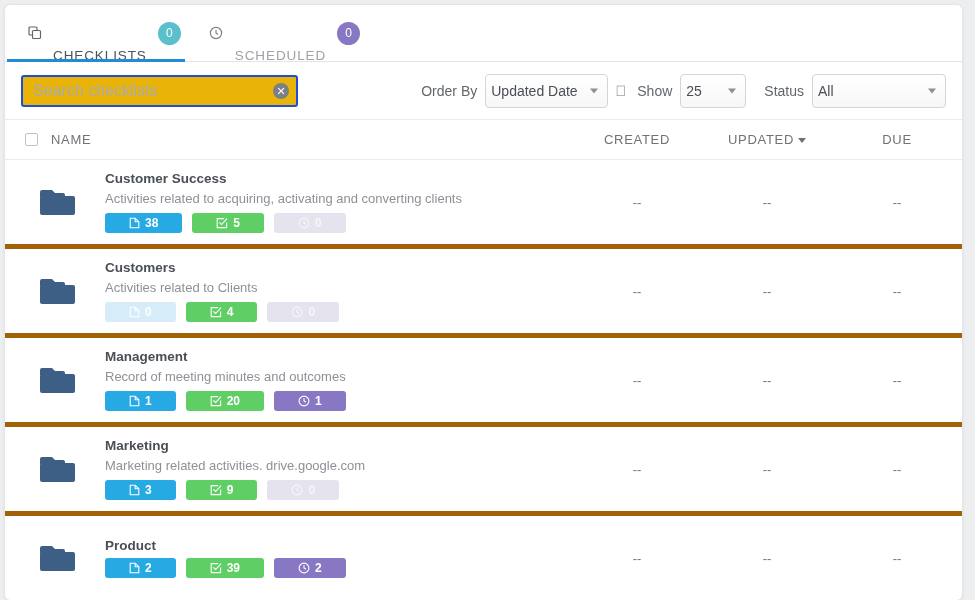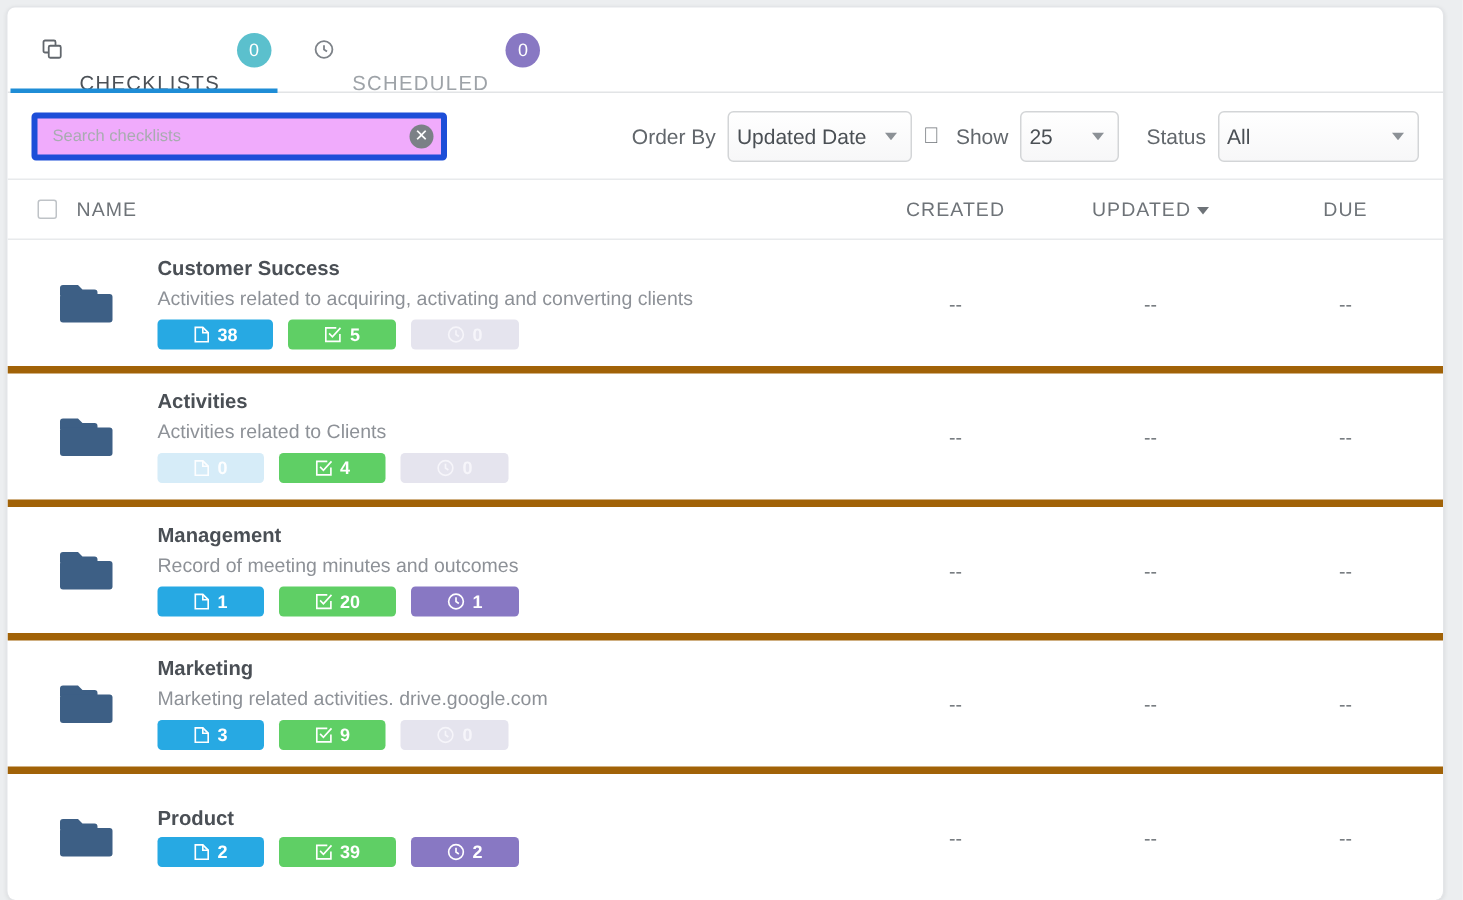--- a/index.html
+++ b/index.html
@@ -80,27 +80,27 @@
     padding: 0 16px;
     border-bottom: 1px solid #e8eaec;
   }
   .search-wrap {
     position: relative;
     width: 277px;
   }
   .search-input {
     width: 100%;
     height: 32px;
-    border: 4px solid #1d4ed8;
+    border: 2px solid #1d4ed8;
     border-radius: 3px;
     padding: 0 34px 0 10px;
-    font-size: 11px;
+    font-size: 16px;
     color: #555;
     font-family: "Liberation Sans", sans-serif;
-    background: #f0abfc;
+    background: #eab308;
     outline: none;
   }
   .search-input::placeholder { color: #a8acb0; }
   .clear-btn {
     position: absolute;
     right: 9px; top: 50%;
     transform: translateY(-50%);
     width: 16px; height: 16px;
     border-radius: 50%;
     background: #7b8086;
@@ -347,21 +347,21 @@
         <div class="cell-dash">--</div>
       </div>
       <div class="row">
         <div class="row-folder">
           <svg width="38" height="30" viewBox="0 0 38 30">
             <path d="M1 5a2 2 0 0 1 2-2h10l3 3h8a2 2 0 0 1 2 2v2H1z" fill="#3d5f85"></path>
             <rect x="1" y="9" width="35" height="19" rx="2" fill="#3d5f85"></rect>
           </svg>
         </div>
         <div class="row-main">
-          <div class="row-title">Activities</div>
+          <div class="row-title">Customers</div>
           <div class="row-desc">Activities related to Clients</div>
           <div class="chips">
             <span class="chip chip-doc off">
               <svg width="11" height="12" viewBox="0 0 11 12" fill="none" stroke="currentColor" stroke-width="1.1">
                 <path d="M1.2 1.2h5l3.6 3.6v6H1.2z"></path>
                 <path d="M6.2 1.2v3.6h3.6"></path>
               </svg>
               <span>0</span>
             </span>
             <span class="chip chip-task">

